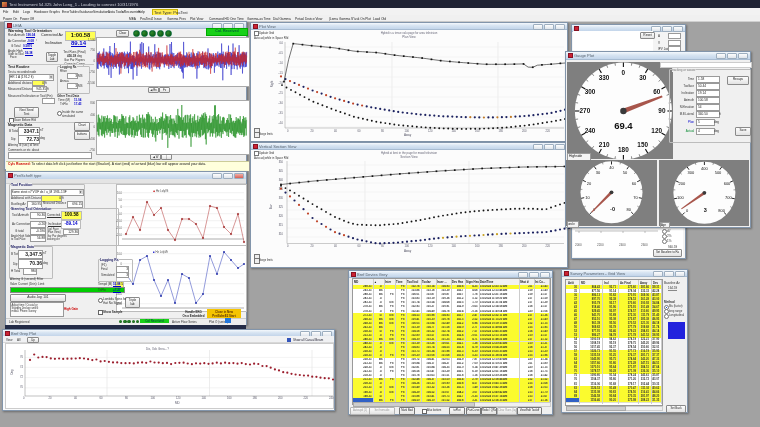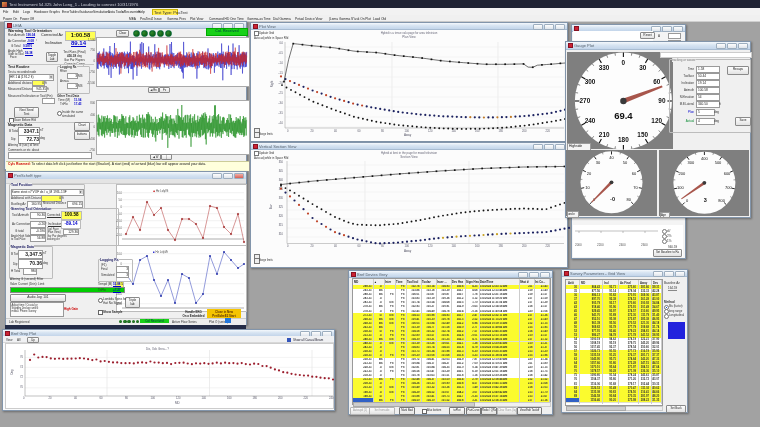--- a/index.html
+++ b/index.html
@@ -1603,21 +1603,21 @@
     <div class="lbls" style="left:102px;top:30px;font-weight:bold;">Method</div>
     <div class="abs" style="left:102px;top:34.5px;width:3px;height:3px;border:0.6px solid #777;border-radius:50%;background:radial-gradient(circle,#1b52c8 40%,#fff 45%);"></div>
     <div class="lbls" style="left:107px;top:34.2px;font-size:2.8px;">Bis (factor)</div>
     <div class="abs" style="left:102px;top:39.0px;width:3px;height:3px;border:0.6px solid #777;border-radius:50%;background:#fff;"></div>
     <div class="lbls" style="left:107px;top:38.7px;font-size:2.8px;">long range</div>
     <div class="abs" style="left:102px;top:43.5px;width:3px;height:3px;border:0.6px solid #777;border-radius:50%;background:#fff;"></div>
     <div class="lbls" style="left:107px;top:43.2px;font-size:2.8px;">Longitudinal</div>
     <div class="abs" style="left:106px;top:52px;width:17px;height:17px;background:#2222dd;"></div>
     <div class="pbtn" style="left:104px;top:135px;width:18px;height:6px;font-size:2.8px;">Set Back</div>
   </div>
-<div class="win" style="left:565px;top:41px;width:184px;height:175px;">
+<div class="win" style="left:565px;top:51px;width:184px;height:175px;">
     <div class="tb" style="height:6.5px;">
       <div class="ticon"></div>
       <div class="tbt" style="left:8px;">Gauge Plot</div>
       <div class="btns">
         <div class="btn3"></div>
         <div class="btn3"></div>
         <div class="btn3"></div>
       </div>
     </div>
     <div class="abs" style="left:1px;top:10px;width:106px;height:97px;background:#7f7f7f;"></div>

